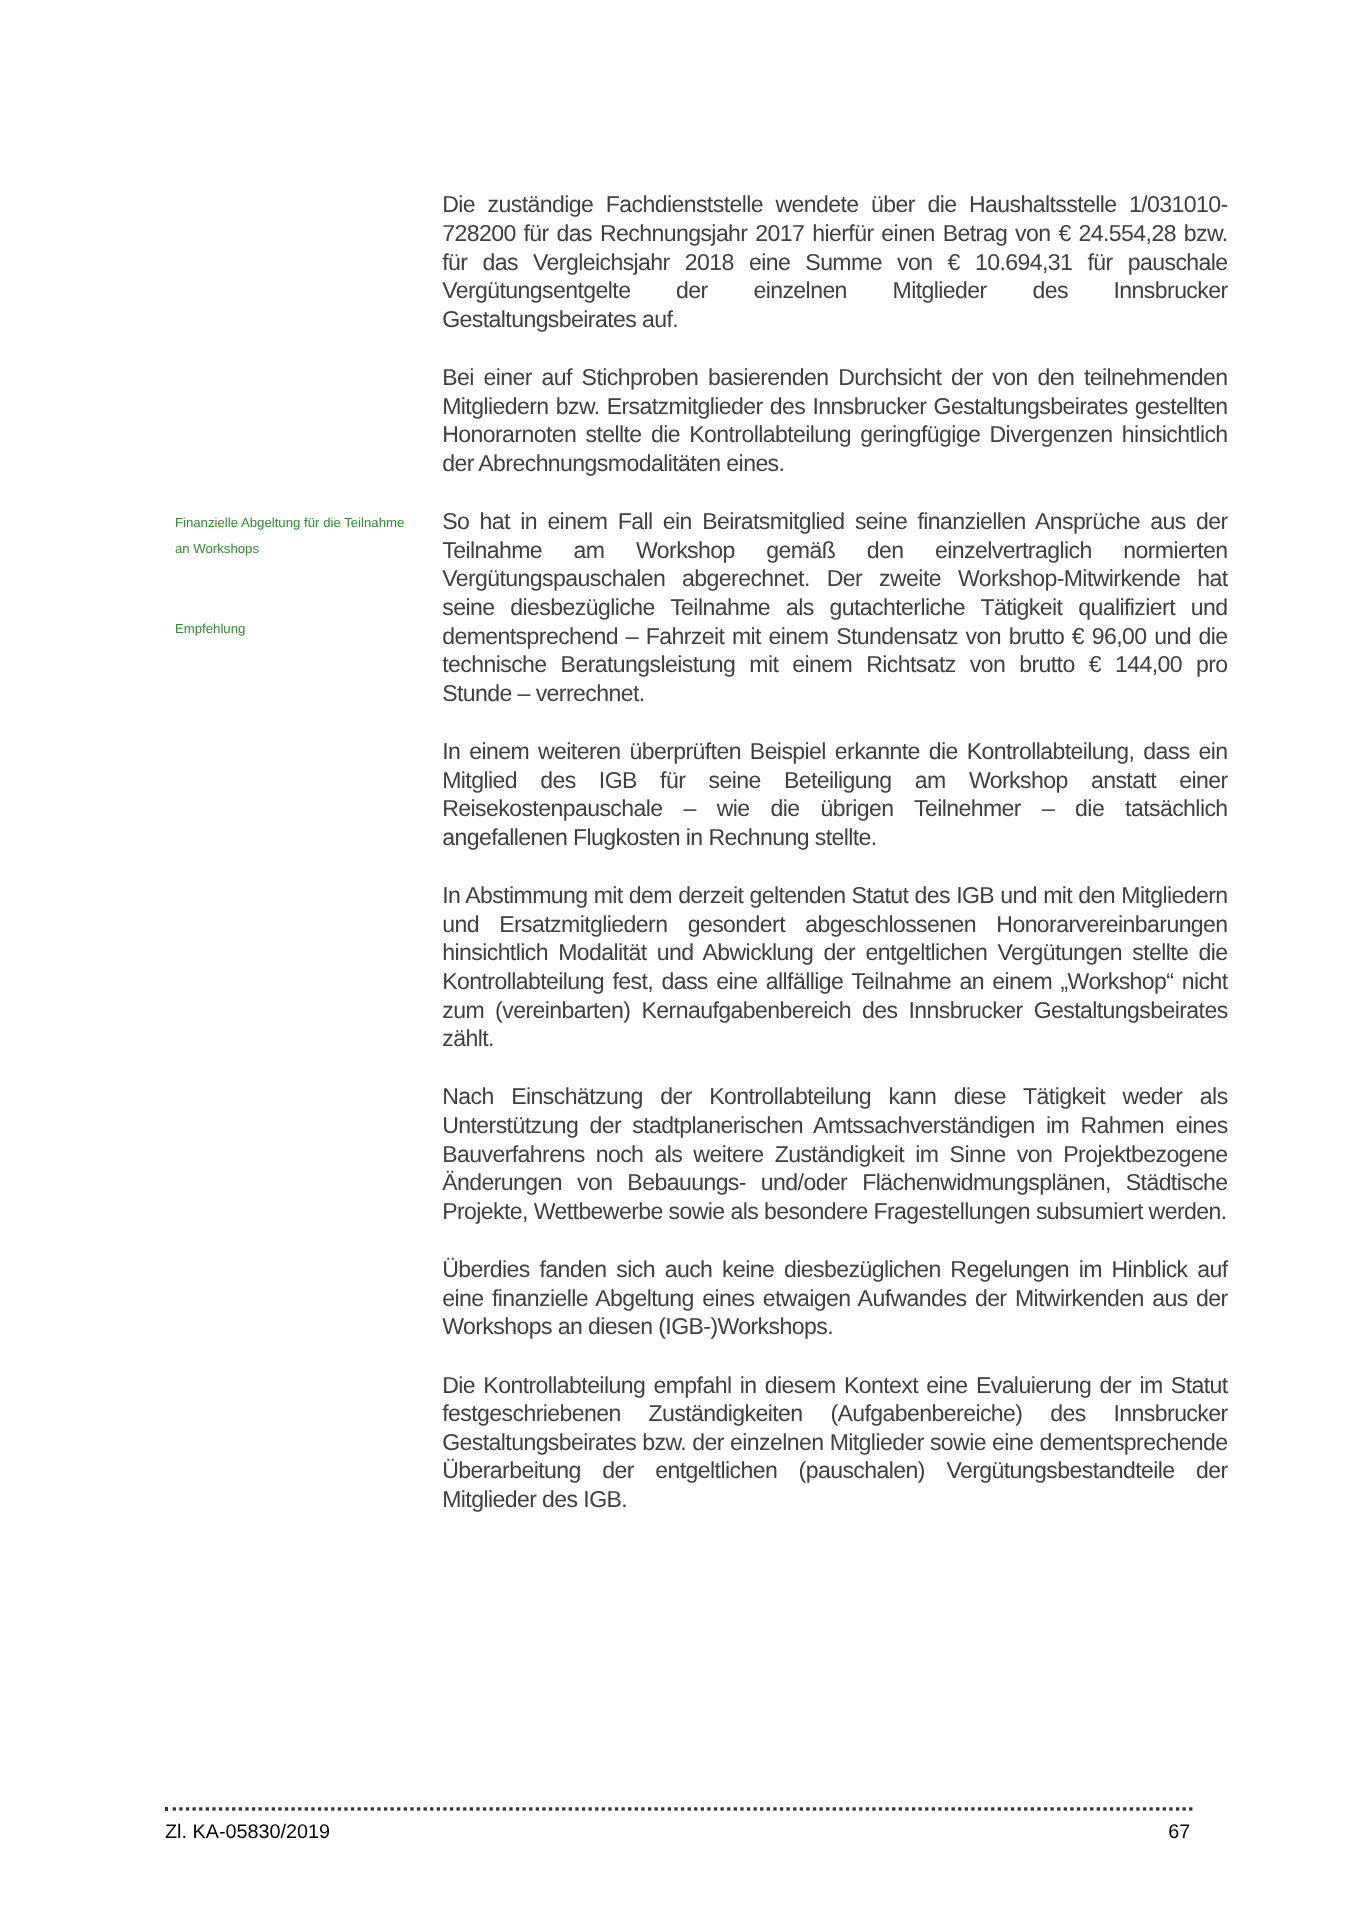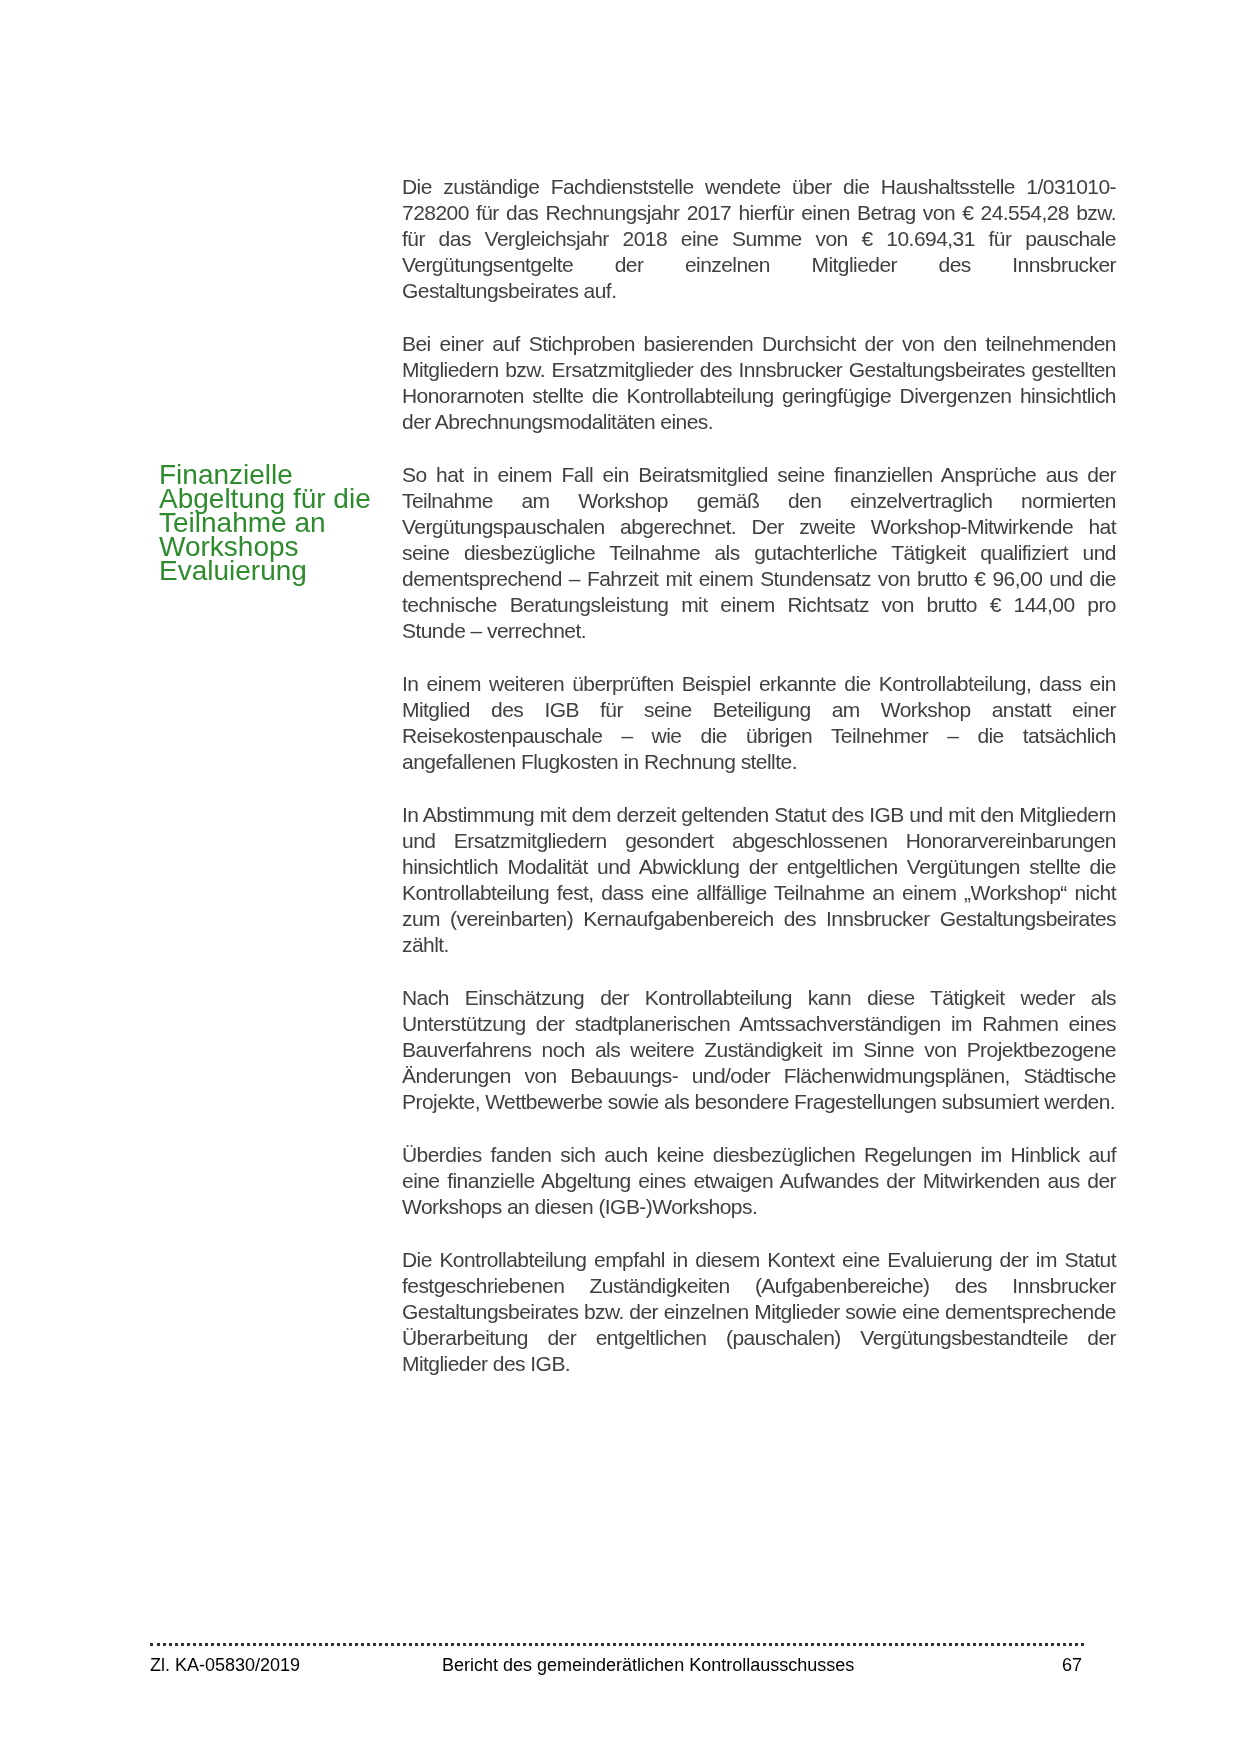--- a/index.html
+++ b/index.html
@@ -9,21 +9,21 @@
     position: absolute; left: 402px; top: 174px; width: 714px;
     font-family: "Liberation Sans", sans-serif;
     font-size: 21px; line-height: 26px; color: #404040;
     letter-spacing: -0.55px;
   }
   .body-text p { margin: 0 0 27px 0; text-align: justify; }
   .body-text p.last { text-align-last: left; }
   .side {
     position: absolute; left: 159px; width: 215px;
     font-family: "Liberation Sans", sans-serif;
-    font-size: 28px; line-height: 24px; color: #2e8b2e;
+    font-size: 12px; line-height: 24px; color: #2e8b2e;
   }
   .side-1 { top: 463px; }
   .side-2 { top: 559px; }
   .footer-rule {
     position: absolute; left: 150px; top: 1643px; width: 934px; height: 0;
     border-top: 3px dotted #333;
   }
   .footer {
     position: absolute; top: 1654px; font-family: "Liberation Sans", sans-serif;
     font-size: 18px; line-height: 22px; color: #000000;
@@ -31,30 +31,29 @@
   .footer-left { left: 150px; }
   .footer-center { left: 442px; }
   .footer-right { left: 1062px; }
 </style>
 </head>
 <body>
 
 <div class="page">
 
   <div class="side side-1" style="color: rgb(46, 139, 46);">Finanzielle Abgeltung für die Teilnahme an Workshops</div>
-  <div class="side side-2" style="color: rgb(46, 139, 46);">Evaluierung</div>
+  <div class="side side-2" style="color: rgb(46, 139, 46);">Empfehlung</div>
 
   <div class="body-text">
     <p class="last">Die zuständige Fachdienststelle wendete über die Haushaltsstelle 1/031010-728200 für das Rechnungsjahr 2017 hierfür einen Betrag von € 24.554,28 bzw. für das Vergleichsjahr 2018 eine Summe von € 10.694,31 für pauschale Vergütungsentgelte der einzelnen Mitglieder des Innsbrucker Gestaltungsbeirates auf.</p>
     <p class="last">Bei einer auf Stichproben basierenden Durchsicht der von den teilnehmenden Mitgliedern bzw. Ersatzmitglieder des Innsbrucker Gestaltungsbeirates gestellten Honorarnoten stellte die Kontrollabteilung geringfügige Divergenzen hinsichtlich der Abrechnungsmodalitäten eines.</p>
     <p class="last">So hat in einem Fall ein Beiratsmitglied seine finanziellen Ansprüche aus der Teilnahme am Workshop gemäß den einzelvertraglich normierten Vergütungspauschalen abgerechnet. Der zweite Workshop-Mitwirkende hat seine diesbezügliche Teilnahme als gutachterliche Tätigkeit qualifiziert und dementsprechend – Fahrzeit mit einem Stundensatz von brutto € 96,00 und die technische Beratungsleistung mit einem Richtsatz von brutto € 144,00 pro Stunde – verrechnet.</p>
     <p class="last">In einem weiteren überprüften Beispiel erkannte die Kontrollabteilung, dass ein Mitglied des IGB für seine Beteiligung am Workshop anstatt einer Reisekostenpauschale – wie die übrigen Teilnehmer – die tatsächlich angefallenen Flugkosten in Rechnung stellte.</p>
     <p class="last">In Abstimmung mit dem derzeit geltenden Statut des IGB und mit den Mitgliedern und Ersatzmitgliedern gesondert abgeschlossenen Honorarvereinbarungen hinsichtlich Modalität und Abwicklung der entgeltlichen Vergütungen stellte die Kontrollabteilung fest, dass eine allfällige Teilnahme an einem „Workshop“ nicht zum (vereinbarten) Kernaufgabenbereich des Innsbrucker Gestaltungsbeirates zählt.</p>
     <p class="last">Nach Einschätzung der Kontrollabteilung kann diese Tätigkeit weder als Unterstützung der stadtplanerischen Amtssachverständigen im Rahmen eines Bauverfahrens noch als weitere Zuständigkeit im Sinne von Projektbezogene Änderungen von Bebauungs- und/oder Flächenwidmungsplänen, Städtische Projekte, Wettbewerbe sowie als besondere Fragestellungen subsumiert werden.</p>
     <p class="last">Überdies fanden sich auch keine diesbezüglichen Regelungen im Hinblick auf eine finanzielle Abgeltung eines etwaigen Aufwandes der Mitwirkenden aus der Workshops an diesen (IGB-)Workshops.</p>
     <p class="last">Die Kontrollabteilung empfahl in diesem Kontext eine Evaluierung der im Statut festgeschriebenen Zuständigkeiten (Aufgabenbereiche) des Innsbrucker Gestaltungsbeirates bzw. der einzelnen Mitglieder sowie eine dementsprechende Überarbeitung der entgeltlichen (pauschalen) Vergütungsbestandteile der Mitglieder des IGB.</p>
   </div>
 
   <div class="footer-rule"></div>
   <div class="footer footer-left">Zl. KA-05830/2019</div>
-  <div class="footer footer-center">Bericht des gemeinderätlichen Kontrollausschusses</div>
   <div class="footer footer-right">67</div>
 </div>
 
 </body></html>

